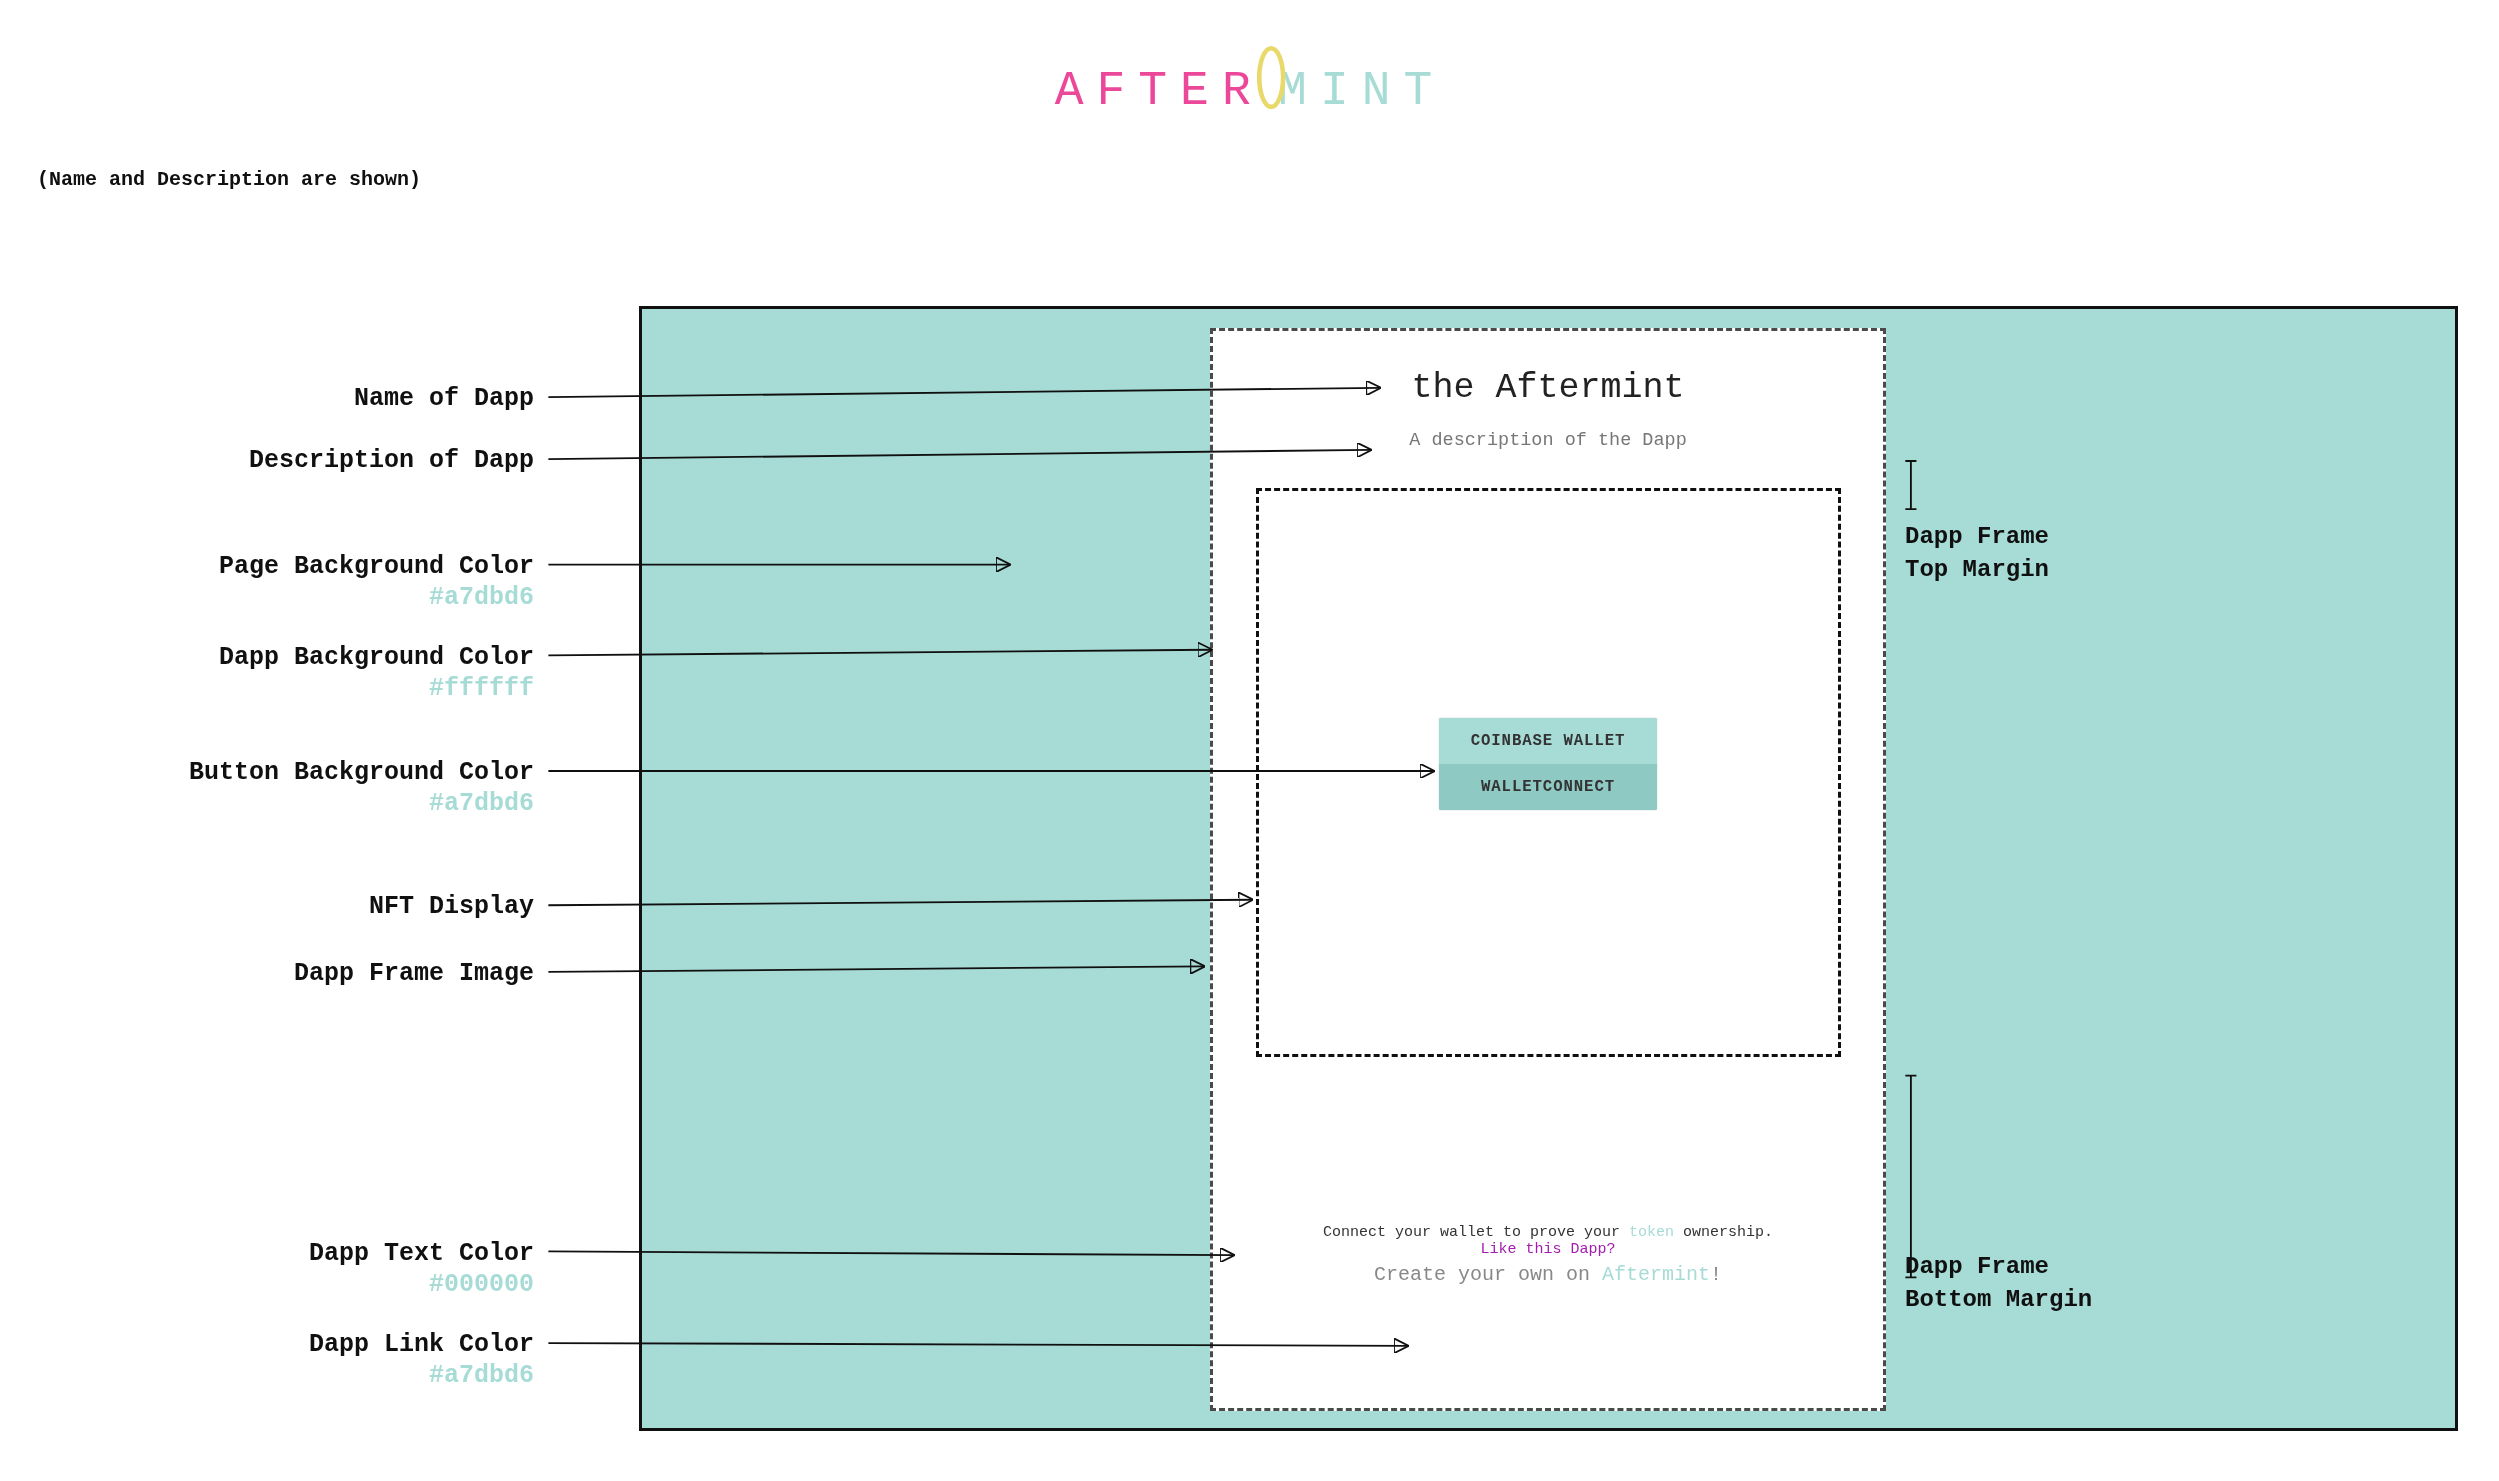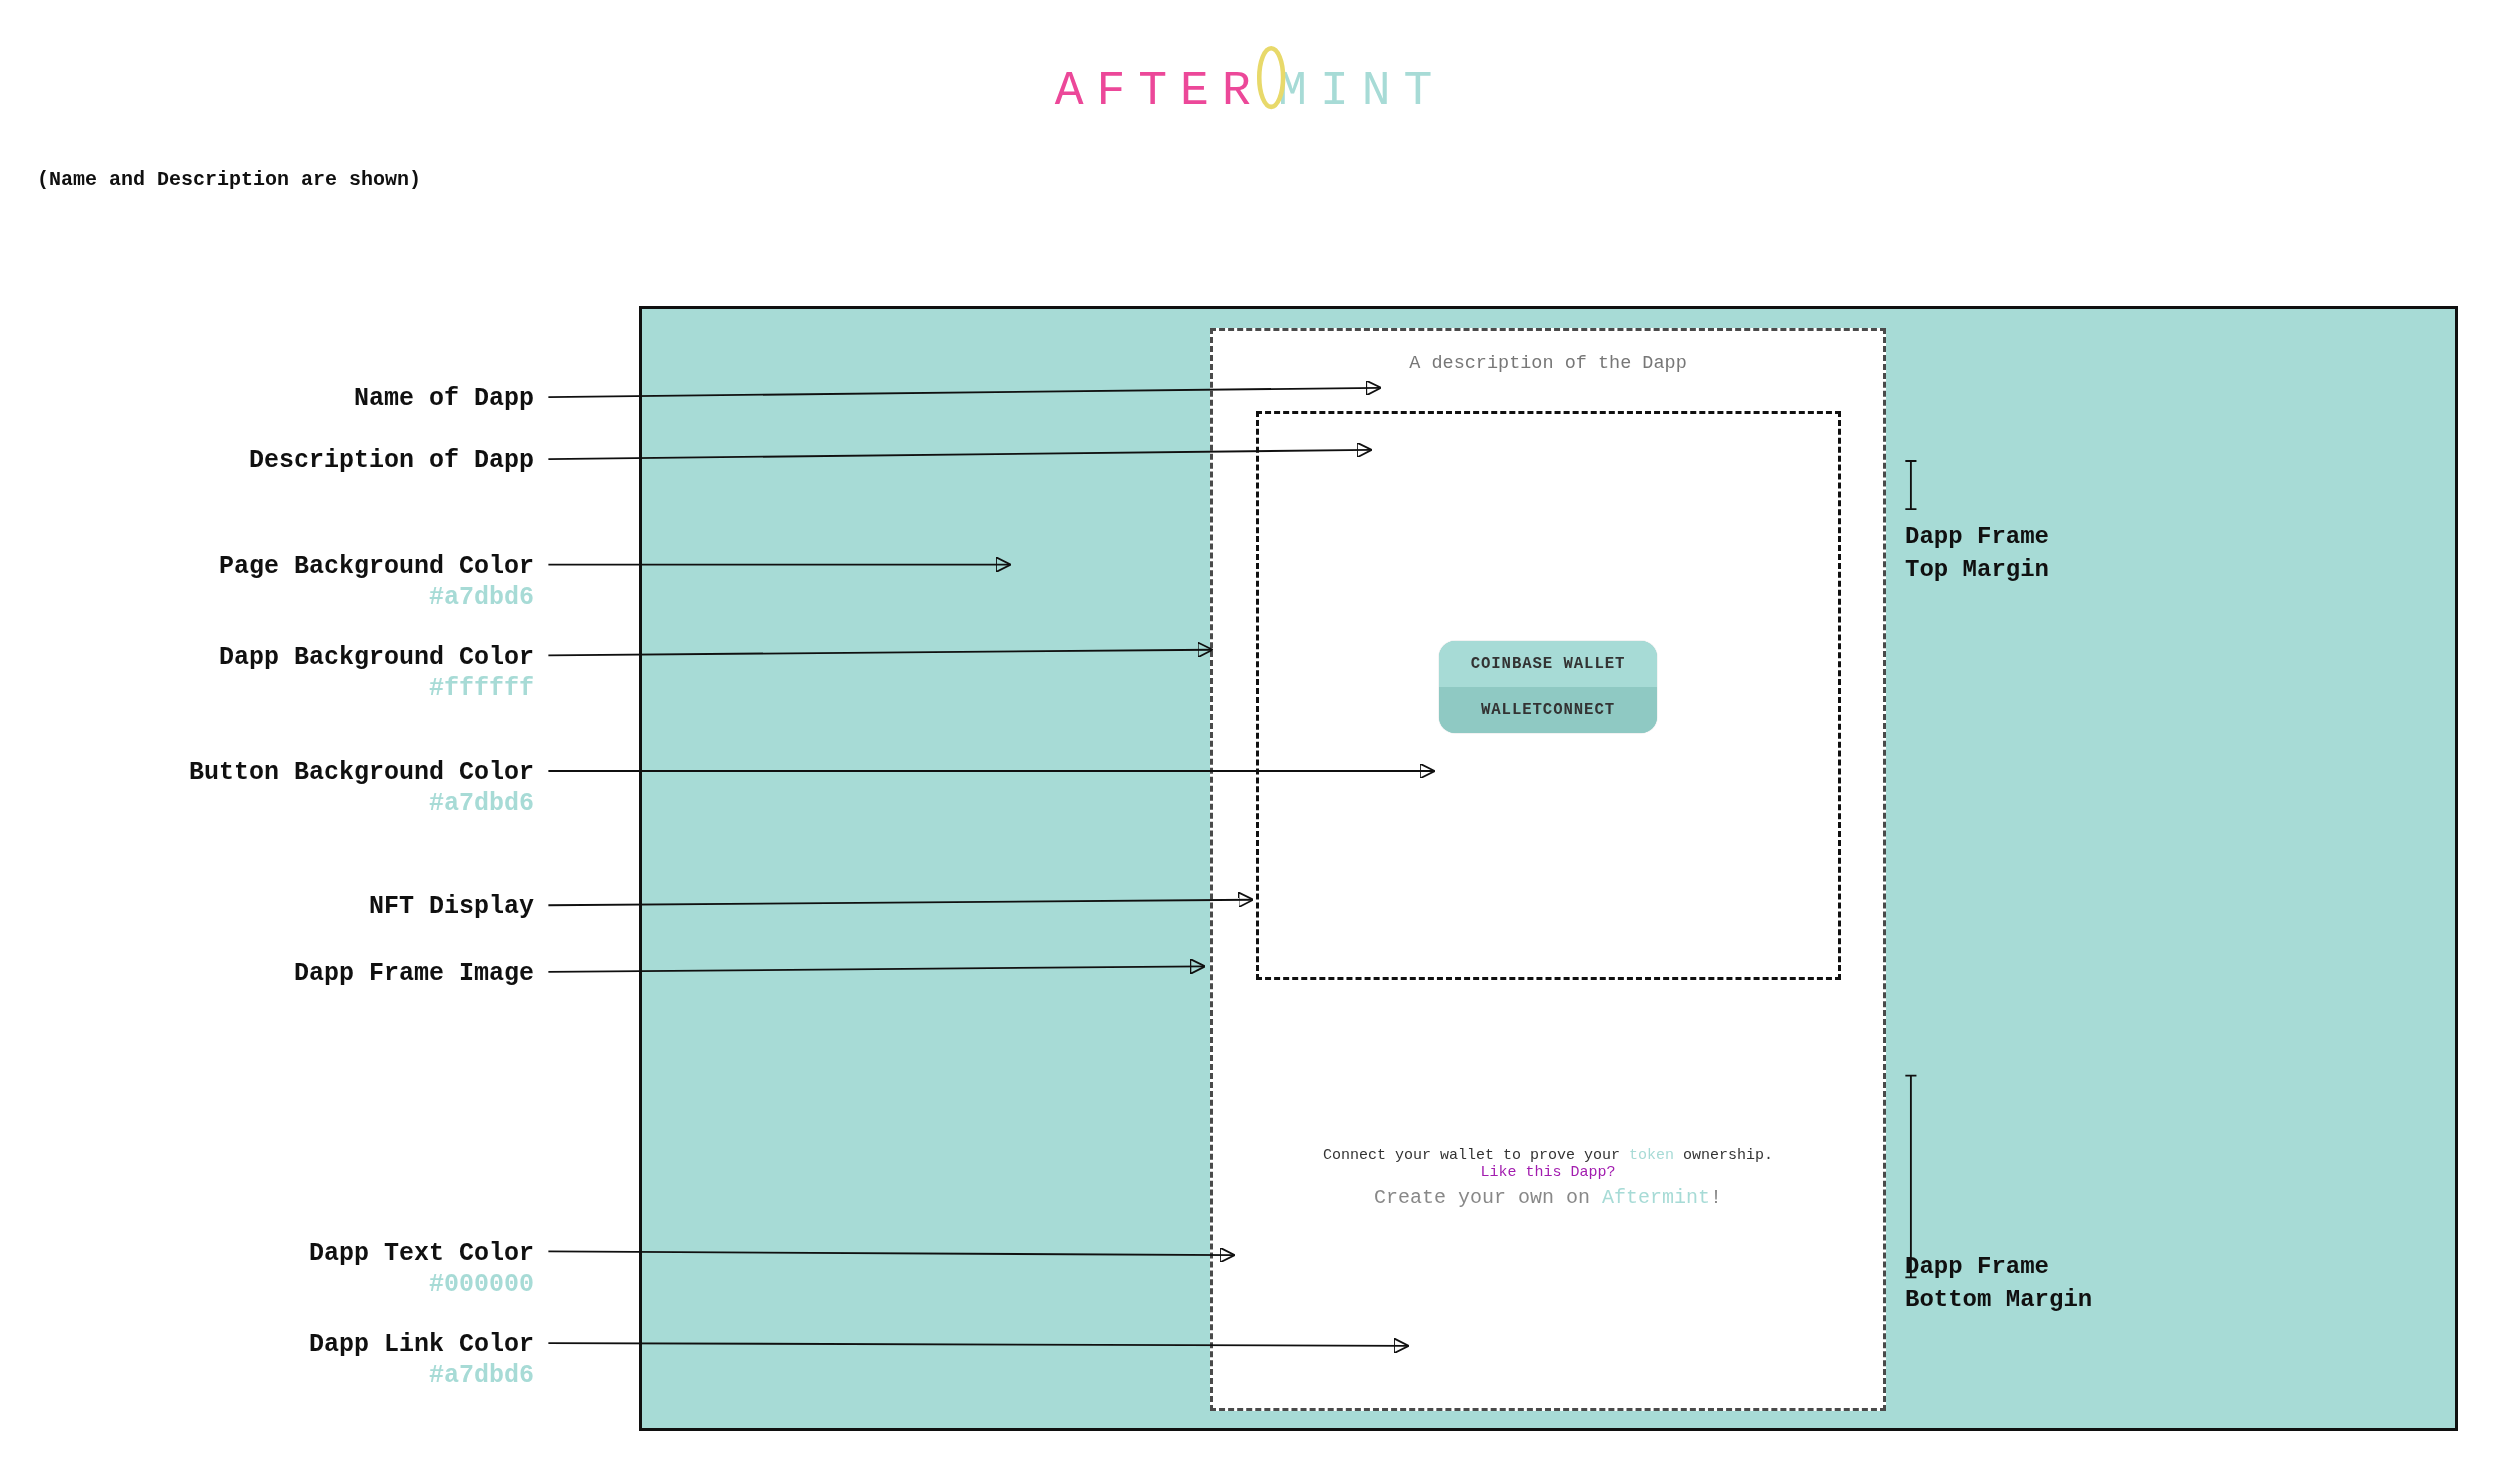--- a/index.html
+++ b/index.html
@@ -97,21 +97,21 @@
 }
 
 
 .wallet-block {
   position: absolute;
   left: 50%;
   top: 227px;
   transform: translateX(-50%);
   width: 218px;
   background: #8fc9c3;
-  border-radius: 16px;
+  border-radius: 2px;
   box-shadow: 0 0 0 0.9px rgba(0,0,0,0.05);
   overflow: hidden;
 }
 .wallet-btn {
   width: 100%;
   text-align: center;
   padding: 14px 0;
   font-size: 15.7px;
   font-weight: 700;
   color: #333;
@@ -185,20 +185,21 @@
         <ellipse cx="18" cy="36" rx="13" ry="32" fill="none" stroke="#e8d96a" stroke-width="5"></ellipse>
       </svg></span><span class="logo-right">MINT</span>
 </div>
 
 <div class="heading">
   <div class="subtitle">(Name and Description are shown)</div>
 </div>
 
 <div class="stage">
   <div class="dapp-frame">
+    <div class="dapp-name">the Aftermint</div>
     <div class="dapp-desc">A description of the Dapp</div>
 
     <div class="nft-display">
       <div class="wallet-block">
         <div class="wallet-btn top">COINBASE WALLET</div>
         <div class="wallet-btn bot">WALLETCONNECT</div>
       </div>
     </div>
 
     <div class="connect-line">

